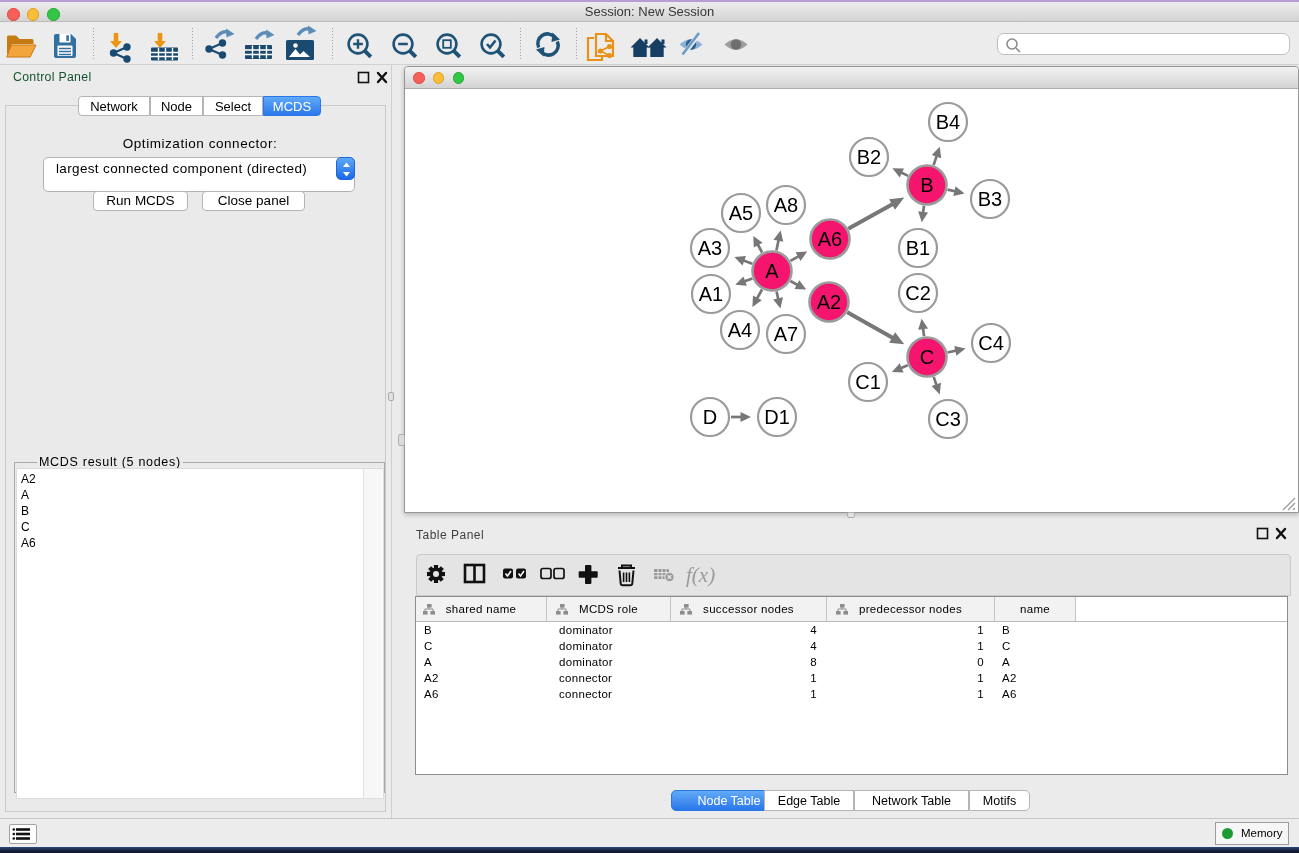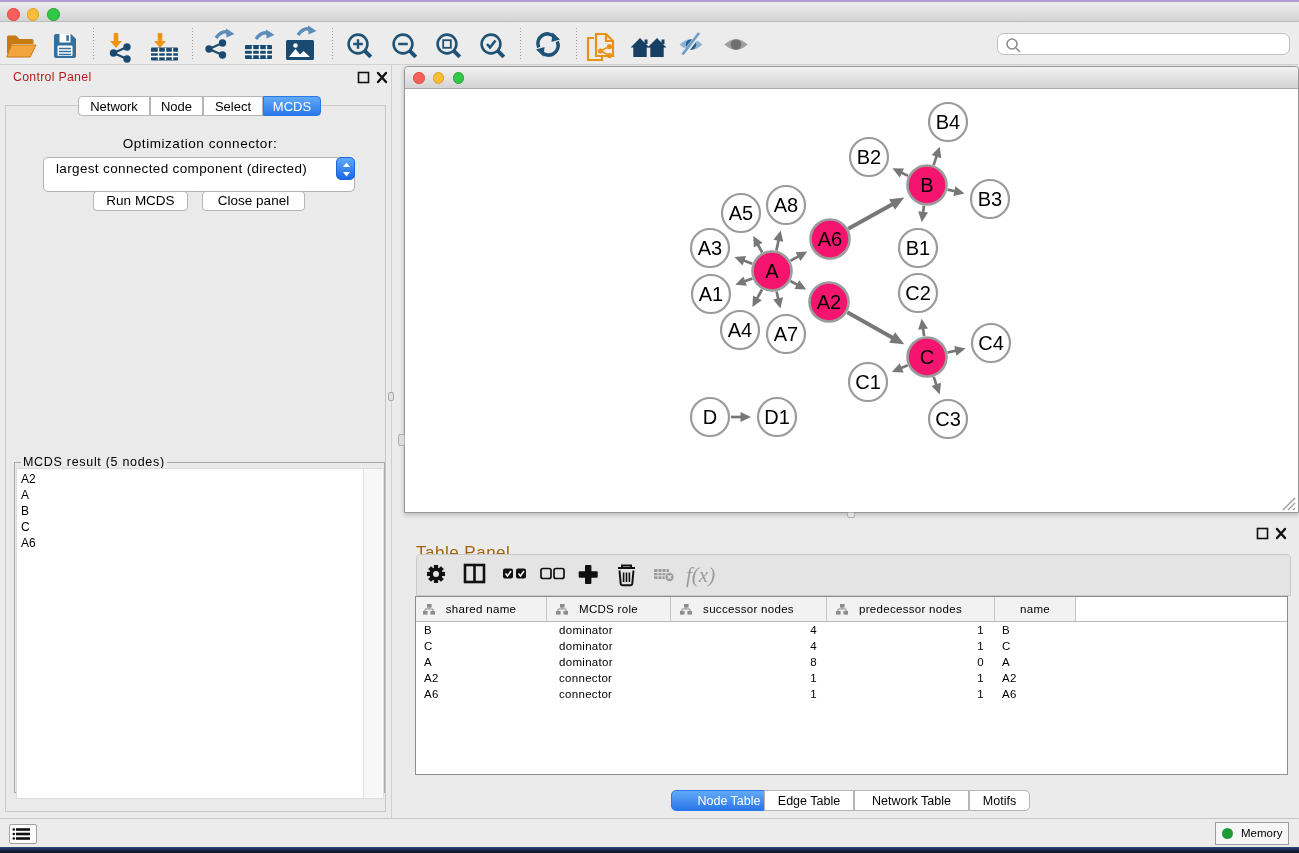--- a/index.html
+++ b/index.html
@@ -12,63 +12,64 @@
 .light{position:absolute;border-radius:50%;width:12.5px;height:12.5px;top:6px}
 .lr{background:#f6605a;border:1px solid #e2463f}
 .ly{background:#f9bd39;border:1px solid #dfa023}
 .lg{background:#33c748;border:1px solid #24a532}
 
 #toolbar{left:0;top:23px;width:1299px;height:42px;background:#ececec;border-bottom:1px solid #d2d2d2}
 .sep{position:absolute;top:5px;height:33px;width:1px;background-image:linear-gradient(#9f9f9f 33%,rgba(0,0,0,0) 0%);background-size:1px 3px}
 .tbi{position:absolute;top:0;height:42px}
 #search{left:997px;top:10px;width:293px;height:22px;background:#fff;border:1px solid #c0c0c0;border-radius:7px}
 
-#cp-title{left:13px;top:70px;font-size:12.3px;letter-spacing:0.3px;color:#b91c1c}
+#cp-title{left:13px;top:70px;font-size:12.3px;letter-spacing:0.3px;color:#14532d}
 .winbtns{position:absolute}
 .tab{position:absolute;top:96px;height:20px;border:1px solid #b5b5b5;background:#fff;font-size:13px;color:#000;text-align:center;line-height:19px;z-index:5}
 .tabsel{background:linear-gradient(180deg,#61aaf7,#2a77ea);color:#fff;border-color:#2a77ea}
 #cp-body{left:5px;top:105px;width:381px;height:707px;background:#eaeaea;border:1px solid #c9c9c9}
 #opt-label{left:9px;top:136px;width:382px;text-align:center;font-size:13.5px;letter-spacing:0.55px;color:#000}
 #dropdown{left:43px;top:157px;width:312px;height:35px;background:#fff;border:1px solid #b2b2b2;border-radius:5px;font-size:13.5px;letter-spacing:0.35px;line-height:21px;color:#000}
 #dd-btn{left:336px;top:157px;width:19px;height:23px;border-radius:5px;background:linear-gradient(180deg,#5fa9f8,#1a69e8);border:1px solid #1d65d8}
 .btn{position:absolute;top:191px;height:20px;background:#fff;border:1px solid #b5b5b5;border-radius:4px;font-size:13.5px;text-align:center;line-height:18px;color:#000}
 fieldset#mcds{position:absolute;left:14px;top:455px;width:371px;height:338px;border:1px solid #a8a8a8;background:#eaeaea}
-#mcds legend{font-size:12.5px;letter-spacing:0.7px;margin-left:6px;padding:0 2px;color:#000}
+#mcds legend{font-size:12.5px;letter-spacing:0.7px;margin-left:22px;padding:0 2px;color:#000}
 #mcds-list{position:absolute;left:1px;top:-1px;width:368px;height:331px;background:#fff;border:1px solid #dcdcdc;font-size:12px;line-height:16px;padding:2px 0 0 4px;color:#000}
 #mcds-sb{position:absolute;right:1px;top:0px;width:19px;height:329px;background:#f7f7f7;border-left:1px solid #e2e2e2}
 
 #status{left:0;top:818px;width:1299px;height:29px;background:#ececec;border-top:1px solid #c6c6c6}
 #hambtn{left:9px;top:824px;width:28px;height:20px;background:#fdfdfd;border:1px solid #a2a2a2;border-radius:2px}
 #membtn{left:1215px;top:822px;width:74px;height:23px;background:#f6f6f6;border:1px solid #9c9c9c;font-size:11.5px;color:#000;line-height:21px;padding-left:25px}
 #memdot{left:1222px;top:828px;width:11px;height:11px;border-radius:50%;background:#1d9a34}
 #darkstrip{left:0;top:847px;width:1299px;height:6px;background:linear-gradient(180deg,#2d4a85 0%,#23335c 30%,#131b31 70%,#10172a 100%)}
 
 #netwin{left:404px;top:66px;width:895px;height:447px;background:#fff;border:1px solid #969696;border-radius:4px 4px 0 0;box-shadow:0 2px 5px rgba(0,0,0,0.22)}
 #net-title{position:absolute;left:0;top:0;width:100%;height:22px;background:linear-gradient(180deg,#f2f2f2,#dddddd 70%,#d3d3d3);border-bottom:1px solid #ababab;border-radius:4px 4px 0 0}
 #net-title .t{position:absolute;left:0;right:0;top:4px;text-align:center;font-size:12.5px;color:#1a1a1a}
 .light2{position:absolute;border-radius:50%;width:11.5px;height:11.5px;top:5px}
 #lknob{left:398px;top:434px;box-shadow:none;width:7px;height:12px;background:#dcdcdc;border:1px solid #b0b0b0;border-radius:2px}
 #bknob{left:847px;top:512px;width:8px;height:6px;background:#e2e2e2;border:1px solid #b0b0b0;border-radius:2px}
 #cpline{left:391px;top:65px;width:1px;height:753px;background:#cfcfcf}
 #cpknob{left:388px;top:392px;width:6px;height:9px;background:#e2e2e2;border:1px solid #a8a8a8;border-radius:2px}
 
-#tp-title{left:416px;top:543px;font-size:17px;letter-spacing:0.5px;color:#a16207}
+#tp-title{left:416px;top:528px;font-size:12px;letter-spacing:0.5px;color:#404040}
 #tp-toolbar{left:416px;top:554px;width:875px;height:42px;background:#e4e4e4;border:1px solid #c9c9c9;border-radius:4px 4px 0 0}
 #tbl{left:415px;top:596px;width:873px;height:179px;background:#fff;border:1px solid #8d8d8d}
 .th{position:absolute;top:0;height:24px;background:#f2f2f2;border-right:1px solid #c4c4c4;font-size:11.5px;letter-spacing:0.3px;text-align:center;line-height:24px;color:#000}
 #thead-line{position:absolute;left:0;top:24px;width:871px;height:1px;background:#b9b9b9}
 .td{position:absolute;font-size:11.5px;letter-spacing:0.3px;height:16px;line-height:16px;color:#000}
 .btab{position:absolute;top:790px;height:21px;border:1px solid #b5b5b5;background:#fff;font-size:12.5px;color:#000;text-align:center;line-height:20px}
 svg{display:block}
 </style></head><body>
 <div class="abs" id="purple"></div>
 <div class="abs" id="titlebar">
     <span class="light lr" style="left:7px"></span>
     <span class="light ly" style="left:26.5px"></span>
     <span class="light lg" style="left:47px"></span>
+    <div class="t">Session: New Session</div>
   </div>
 <div class="abs" id="toolbar">
 <span class="sep" style="left:93px"></span>
     <span class="sep" style="left:192px"></span>
     <span class="sep" style="left:332px"></span>
     <span class="sep" style="left:520px"></span>
     <span class="sep" style="left:576px"></span>
 <svg class="tbi" style="left:0" width="760" height="42" viewBox="0 0 760 42">
 
 <path d="M7 32 V14 a1.5 1.5 0 0 1 1.5-1.5 H16 l3.5 3.5 H32 a1.5 1.5 0 0 1 1.5 1.5 V21 H12 Z" fill="#c87a12"></path>

